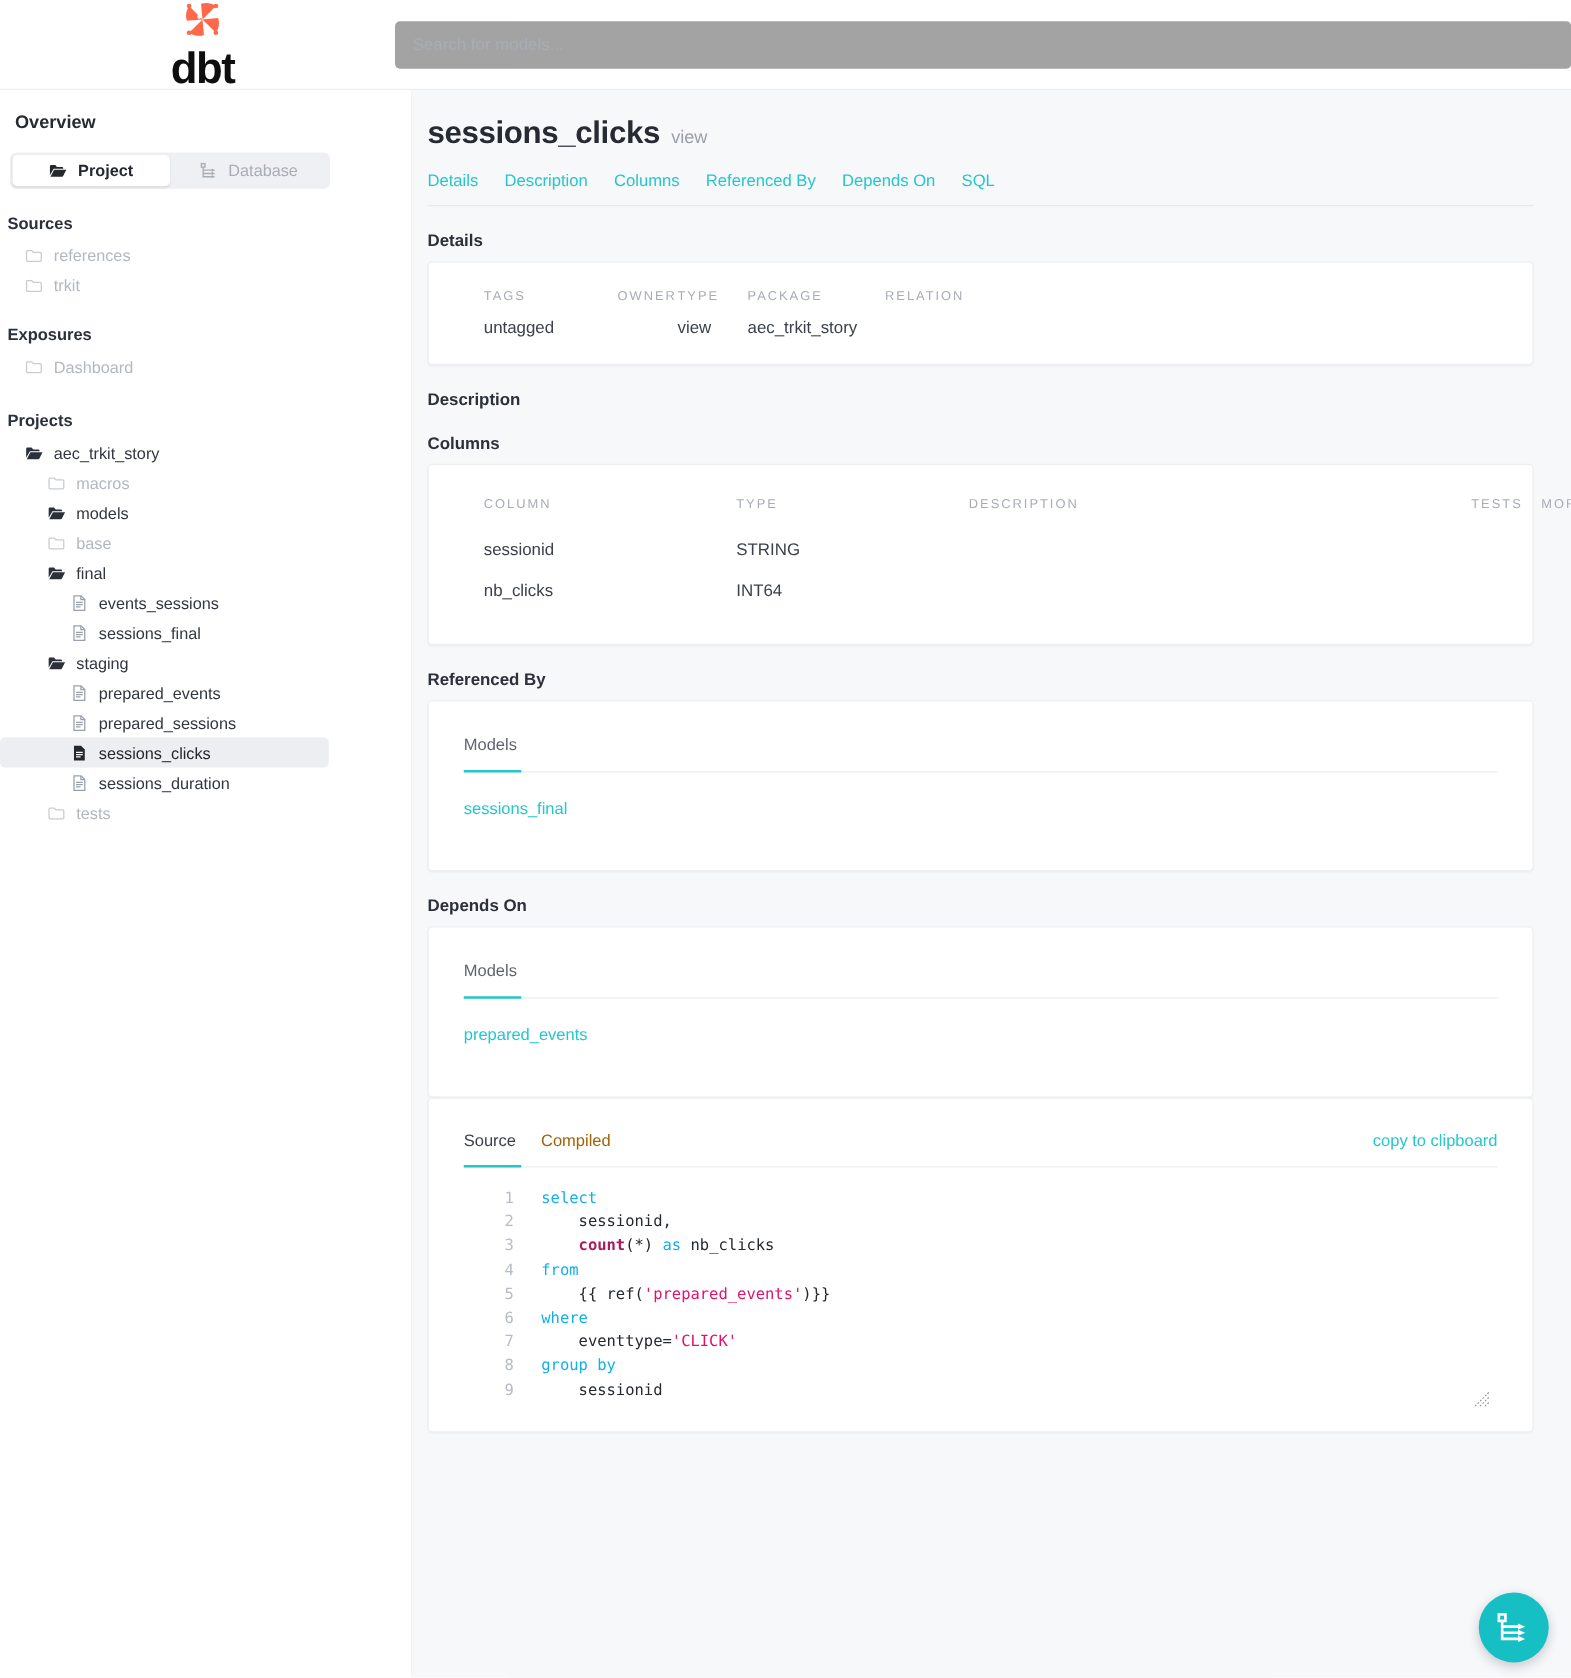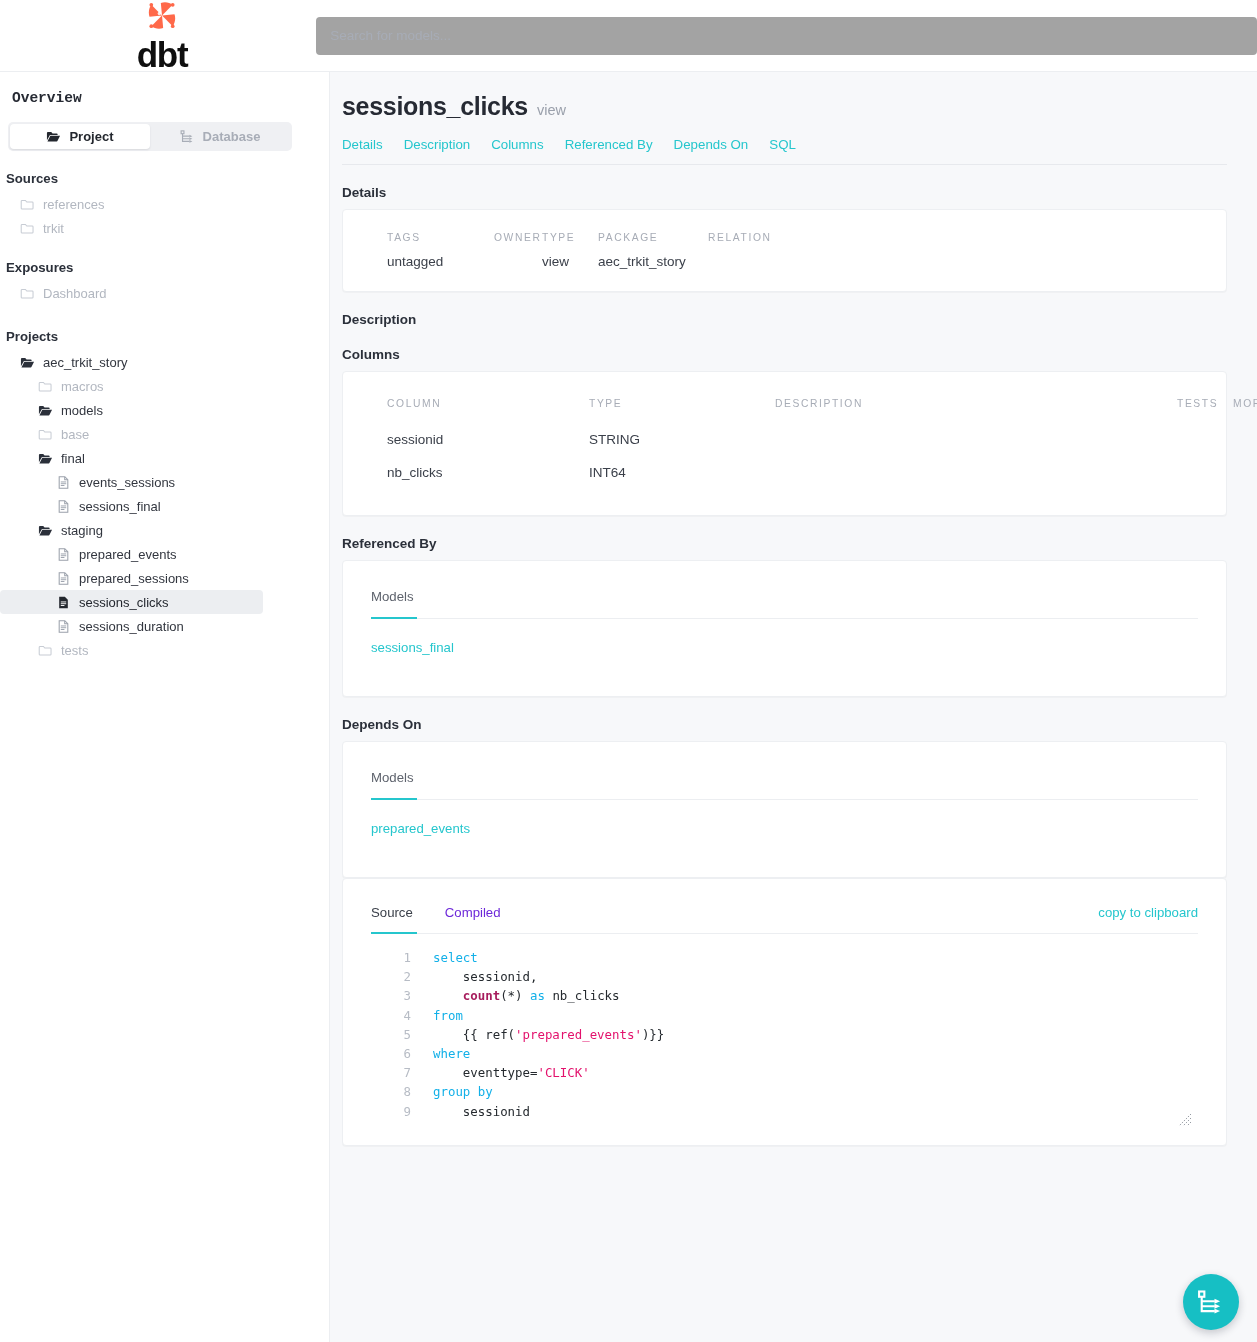--- a/index.html
+++ b/index.html
@@ -39,34 +39,34 @@
   .search-field::placeholder { color: #a7acb6; }
 
   
   .sidebar {
     position: absolute; top: 72px; left: 0; width: 330px; height: 1270px;
     background: #ffffff; border-right: 1px solid #eceef1;
     padding-top: 18px; overflow: hidden;
   }
   .overview-title {
     font-size: 14.5px; font-weight: bold; color: #262a33;
-    padding: 0 0 0 12px; margin-bottom: 16px; font-family: Liberation Mono, monospace;
+    padding: 0 0 0 12px; margin-bottom: 16px;
   }
   .tabs-toggle {
     margin: 0 10px 0 8px; height: 29px; display: flex;
-    background: #eff0f3; border-radius: 5px; width: 284px;
+    background: #eff0f3; border-radius: 5px; width: 256px;
     padding: 2px; gap: 0;
   }
   .tog-btn {
     flex: 1; display: flex; align-items: center; justify-content: center;
     gap: 8px; font-size: 13px; border-radius: 4px; cursor: pointer;
     font-weight: bold;
   }
   .tog-btn.active { background: #ffffff; color: #23272e; box-shadow: 0 1px 2px rgba(16,24,40,.10); }
-  .tog-btn.inactive { color: #a8adb7; font-weight: bold; }
+  .tog-btn.inactive { color: #a8adb7; font-weight: normal; }
 
   .sec-head {
     font-size: 13.2px; font-weight: bold; color: #2b303a;
     padding: 0 0 0 6px; margin: 20px 0 6px 0;
   }
   .sec-head.projects { margin-top: 24px; }
 
   .tree-row {
     display: flex; align-items: center; height: 24px;
     font-size: 13px; cursor: pointer; border-radius: 4px;
@@ -144,21 +144,21 @@
     display: inline-block; margin-top: 21px; font-size: 13.2px; color: #25c6cd;
     cursor: pointer; text-decoration: none;
   }
 
   
   .code-card { padding: 26px 28px 16px 28px; }
   .code-tabrow { display: flex; align-items: center; justify-content: space-between; }
   .code-tabs { display: flex; gap: 20px; justify-content: flex-end; }
   .code-tab { font-size: 13.2px; padding-bottom: 13px; cursor: pointer; }
   .code-tab.active { color: #3b404a; }
-  .code-tab.inactive { color: #6d28d9; margin-left: 12px; }
+  .code-tab.inactive { color: #a16207; }
   .copy-link { font-size: 13.2px; color: #25c6cd; cursor: pointer; padding-bottom: 13px; }
   .code-rule { height: 1px; background: #eceef1; position: relative; }
   .code-rule::before {
     content: ""; position: absolute; left: 0; top: -1px; width: 46px; height: 2px;
     background: #25c6cd;
   }
   .code-body { position: relative; padding: 14px 0 8px 0; }
   pre.code {
     margin: 0; font-family: "DejaVu Sans Mono", monospace;
     font-size: 12.4px; line-height: 19.2px; color: #24292e;

